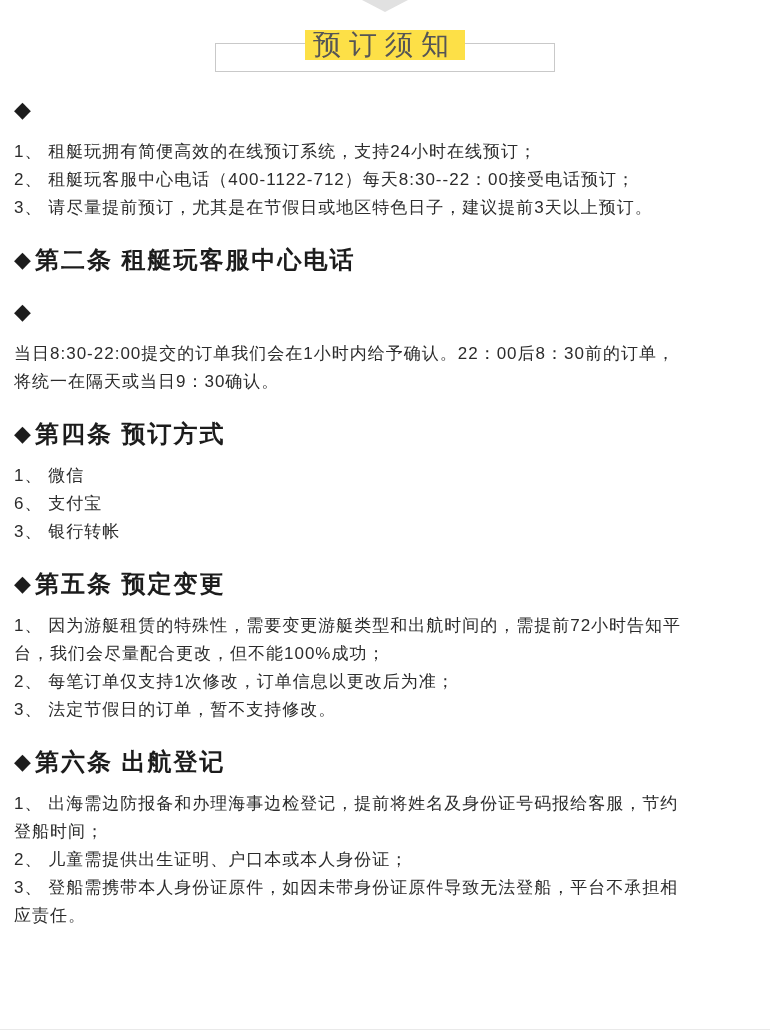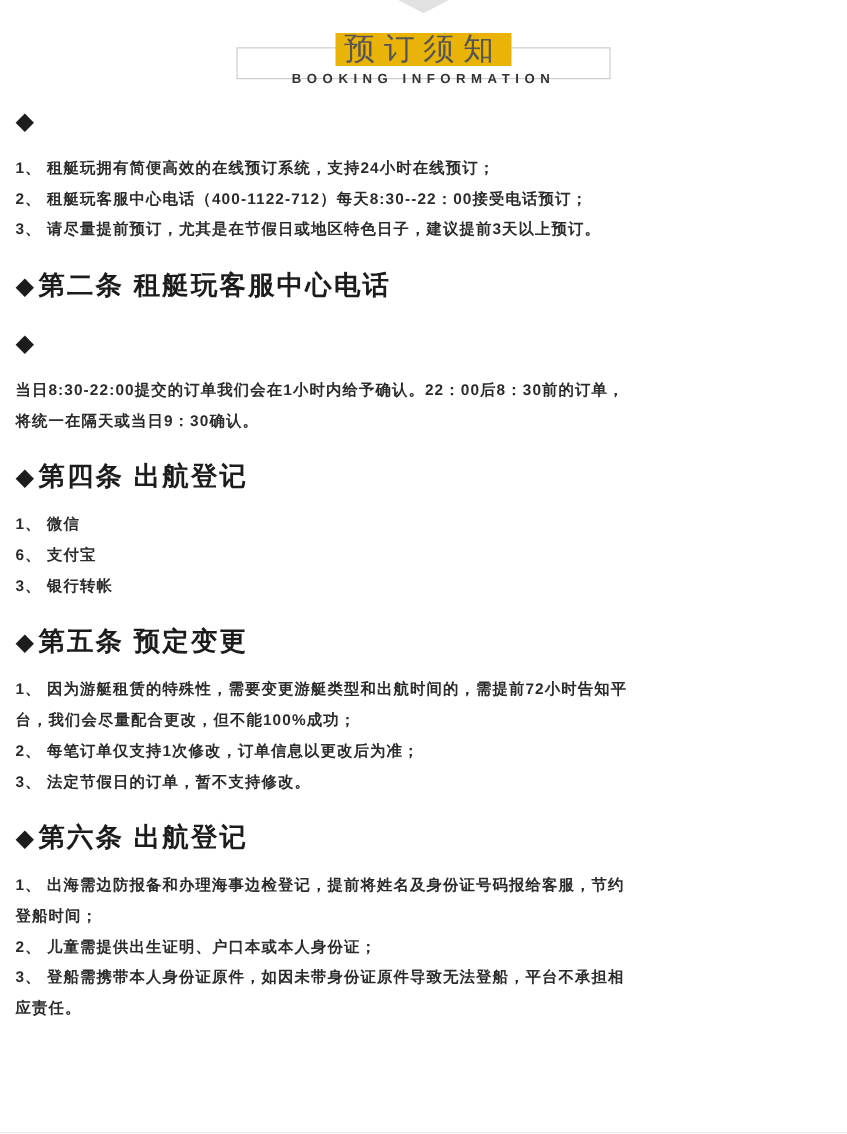--- a/index.html
+++ b/index.html
@@ -29,21 +29,21 @@
     width: 340px;
     height: 29px;
     margin: 31px auto 0 auto;
     border: 1px solid #c9c9c9;
   }
   .page-title {
     position: absolute;
     top: -14px;
     left: 50%;
     transform: translateX(-50%);
-    background: #eab308;
+    background: #fde047;
     padding: 0 8px;
     white-space: nowrap;
     font-size: 28px;
     line-height: 30px;
     letter-spacing: 8px;
     color: #555555;
     font-weight: 400;
   }
   .page-subtitle {
     position: absolute;
@@ -69,23 +69,23 @@
     color: #1c1c1c;
     letter-spacing: 2px;
     margin: 24px 0 14px 0;
   }
   .diamond {
     font-size: 22px;
     color: #1c1c1c;
     margin-right: 2px;
   }
   .section-body {
-    font-size: 14px;
+    font-size: 17px;
     line-height: 28px;
-    font-weight: 700;
+    font-weight: 400;
     color: #2b2b2b;
     letter-spacing: 1px;
     white-space: pre-line;
   }
   .bottom-divider {
     position: absolute;
     left: 0;
     bottom: 1px;
     width: 100%;
     height: 1px;
@@ -94,21 +94,20 @@
 </style>
 </head>
 <body>
 
 <div class="page">
 
   <div class="top-arrow"></div>
 
   <div class="header-box">
     <div class="page-title">预订须知</div>
-    <div class="page-subtitle">BOOKING INFORMATION</div>
   </div>
 
   <div class="content">
 
     <section>
       <h2 class="section-heading">
           <span class="diamond">◆</span>
         </h2>
       <p class="section-body">1、 租艇玩拥有简便高效的在线预订系统，支持24小时在线预订；
 2、 租艇玩客服中心电话（400-1122-712）每天8:30--22：00接受电话预订；
@@ -126,21 +125,21 @@
       <h2 class="section-heading">
           <span class="diamond">◆</span>
         </h2>
       <p class="section-body">当日8:30-22:00提交的订单我们会在1小时内给予确认。22：00后8：30前的订单，
 将统一在隔天或当日9：30确认。</p>
     </section>
 
     <section>
       <h2 class="section-heading">
           <span class="diamond">◆</span>
-          <span>第四条 出航登记</span>
+          <span>第四条 预订方式</span>
         </h2>
       <p class="section-body">1、 微信
 6、 支付宝
 3、 银行转帐</p>
     </section>
 
     <section>
       <h2 class="section-heading">
           <span class="diamond">◆</span>
           <span>第五条 预定变更</span>

